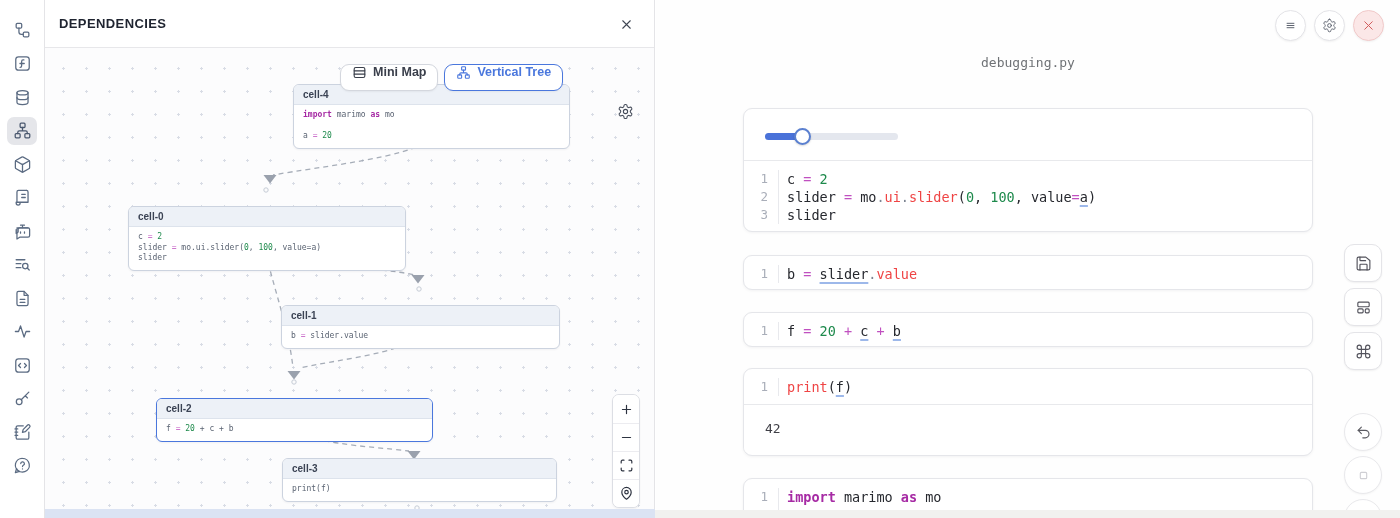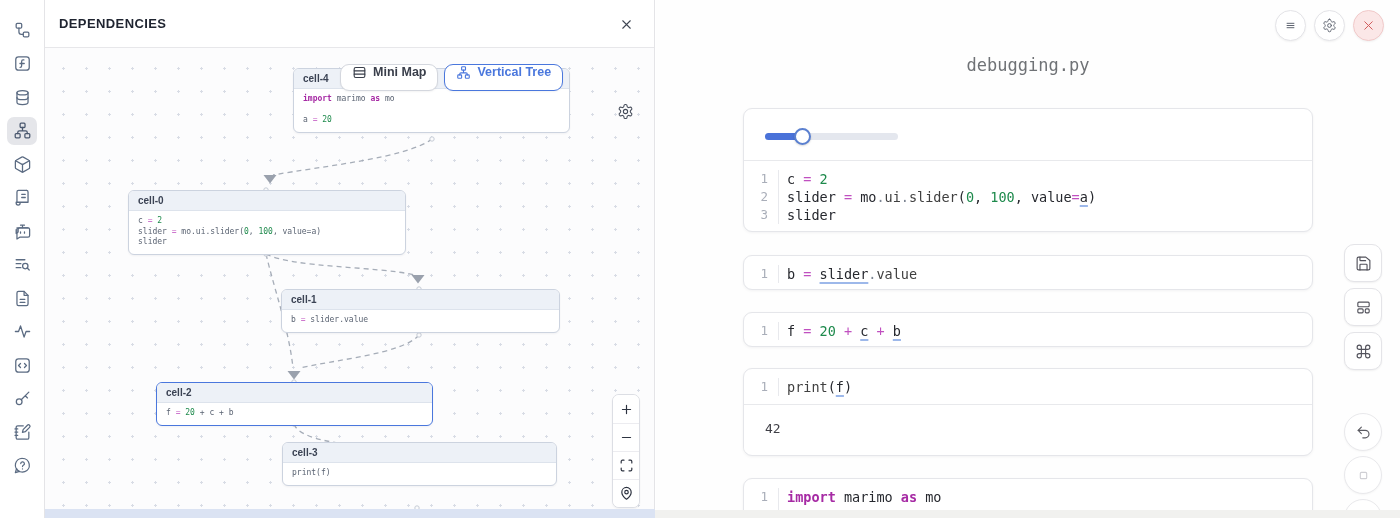--- a/index.html
+++ b/index.html
@@ -18,21 +18,21 @@
   
   .dep-panel { position:absolute; left:45px; top:0; width:610px; height:518px; background:#fff;
                border-right:1px solid #e4e4e7; z-index:10; }
   .dep-header { position:relative; height:48px; border-bottom:1px solid #e7e7ea; display:flex; align-items:center; padding:14px 14px; background:#fff; }
   .dep-title { font-size:13px; font-weight:bold; letter-spacing:.4px; color:#1f2430; }
   .dep-close { position:absolute; right:18px; top:14px; width:20px; height:20px; display:flex; align-items:center; justify-content:center; color:#3f4653; cursor:pointer; }
   .dep-canvas { position:absolute; left:0; top:48px; width:609px; height:470px; background:#fcfcfd;
                 background-image:radial-gradient(circle,#d8dce5 1.1px,transparent 1.1px); background-size:23px 23px; background-position:7px 9px; }
   .edges { position:absolute; left:0; top:0; width:609px; height:470px; }
 
-  .gnode { position:absolute; background:#fff; border:1px solid #ccd3df; border-radius:6px; box-shadow:0 1px 2px rgba(30,41,59,.05); z-index:2; }
+  .gnode { position:absolute; background:#fff; border:1px solid #ccd3df; border-radius:6px; box-shadow:0 1px 2px rgba(30,41,59,.05); z-index:2;margin-top:16px; }
   .gnode.selected { border:1.6px solid #4a77dd; }
   .gnode-header { background:#edf1f7; border-bottom:1px solid #dde3ec; border-radius:5px 5px 0 0; padding:4px 9px;
                   font-size:10px; font-weight:bold; color:#3b4354; }
   .gnode-body { padding:5px 9px 6px; font-family:"DejaVu Sans Mono",monospace; font-size:8px; line-height:10.5px; white-space:pre; }
   .gnode .tk-p, .gnode .tk-d { color:#5a6372; }
 
   .graph-toolbar { position:absolute; top:16px; left:295px; display:flex; gap:6px; z-index:5; }
   .gt-btn { height:27px; display:flex; align-items:flex-start; gap:6px; padding:0 11px; background:#fff; border:1px solid #d4d7de;
             border-radius:9px; font-size:12.5px; font-weight:bold; color:#3a3f4b; box-shadow:0 1px 2px rgba(0,0,0,.05); cursor:pointer; white-space:nowrap; }
   .gt-btn.active { border:1.5px solid #4a77dd; color:#4a77dd; }
@@ -42,37 +42,37 @@
               box-shadow:0 1px 2px rgba(0,0,0,.05); z-index:5; overflow:hidden; }
   .zoom-btn { width:100%; height:28px; display:flex; align-items:center; justify-content:center; color:#2d3340; cursor:pointer; background:#fff; }
   .zoom-btn + .zoom-btn { border-top:1px solid #ececf0; }
 
   .strip-left { position:absolute; left:0; bottom:0; width:655px; height:9px; background:#dbe3f3; z-index:15; }
   .strip-right { position:absolute; left:655px; bottom:0; width:745px; height:8px; background:#f1f1ef; z-index:15; }
 
   
   .main { position:absolute; left:656px; top:0; width:744px; height:518px; background:#fefefe; }
   .nb-filename { position:absolute; left:87px; top:55px; width:570px; text-align:center; font-family:"DejaVu Sans Mono",monospace;
-                 font-size:17px; color:#6f7276; }
+                 font-size:13px; color:#6f7276; }
   .hdr-btns { position:absolute; right:16px; top:10px; display:flex; gap:8px; }
   .circle-btn { width:31px; height:31px; border-radius:50%; background:#fff; border:1px solid #e4e4e8; box-shadow:0 1px 2px rgba(0,0,0,.05);
                 display:flex; align-items:center; justify-content:center; color:#5f6571; cursor:pointer; }
   .circle-btn.danger { background:#fbe7e7; border-color:#f1caca; color:#d25c5c; }
 
   .nb-cell { position:absolute; left:87px; width:570px; background:#fff; border:1px solid #e5e6ea; border-radius:9px;
              box-shadow:0 1px 3px rgba(15,20,40,.05); overflow:hidden; }
   .code-area { padding:8.5px 0; }
   .code-line { display:flex; height:18px; line-height:18px; font-family:"DejaVu Sans Mono",monospace; font-size:13.5px; }
   .gutter { width:34px; flex:none; text-align:right; padding-right:10px; color:#a9aeb9; font-size:12.5px; }
   .code-text { border-left:1px solid #e8e9ed; padding-left:8px; white-space:pre; color:#26282e; flex:1; }
   .tk-p { color:#26282e; }
   .tk-k { color:#a62aa4; font-weight:bold; }
   .tk-n { color:#1e8a4c; }
   .tk-o { color:#c050c0; }
-  .tk-f { color:#404040; }
+  .tk-f { color:#ef4444; }
   .tk-d { color:#7c8492; }
   .tk-r { color:#26282e; text-decoration:underline; text-decoration-color:#9db8ea; text-decoration-thickness:1.5px; text-underline-offset:3px; }
 
   .out-top { height:52px; border-bottom:1px solid #e8e9ec; position:relative; }
   .slider-track { position:absolute; left:21px; top:24px; width:133px; height:7px; border-radius:4px; background:#e4e7ee; }
   .slider-fill { position:absolute; left:0; top:0; height:7px; width:37px; border-radius:4px; background:#4a72d9; }
   .slider-thumb { position:absolute; left:29px; top:-5px; width:17px; height:17px; border-radius:50%; background:#fff;
                   border:2px solid #5b80d0; box-shadow:0 1px 2px rgba(0,0,0,.15); }
   .out-bottom { border-top:1px solid #e8e9ec; height:48px; display:flex; align-items:center; padding-left:21px;
                 font-family:"DejaVu Sans Mono",monospace; font-size:13px; color:#3f3f46; background:#fff; }

